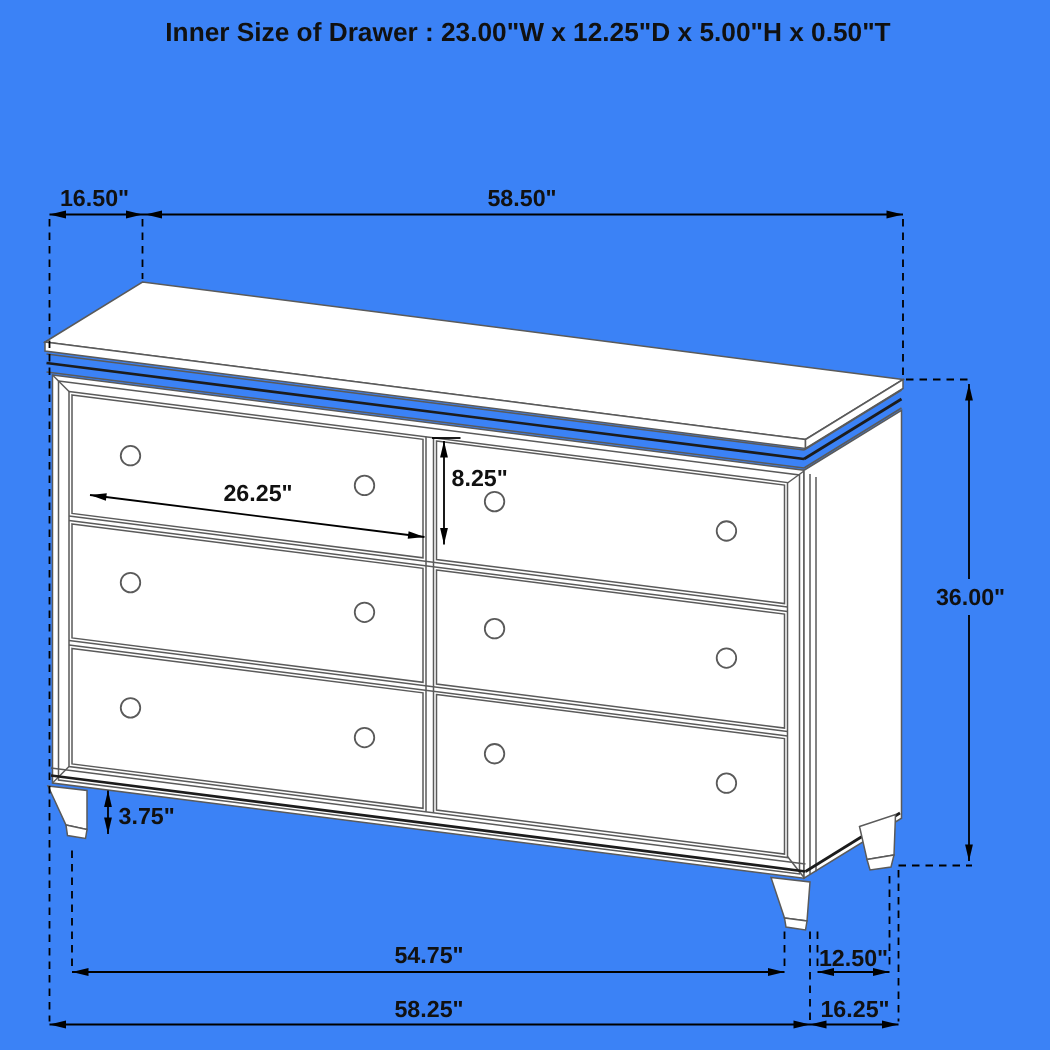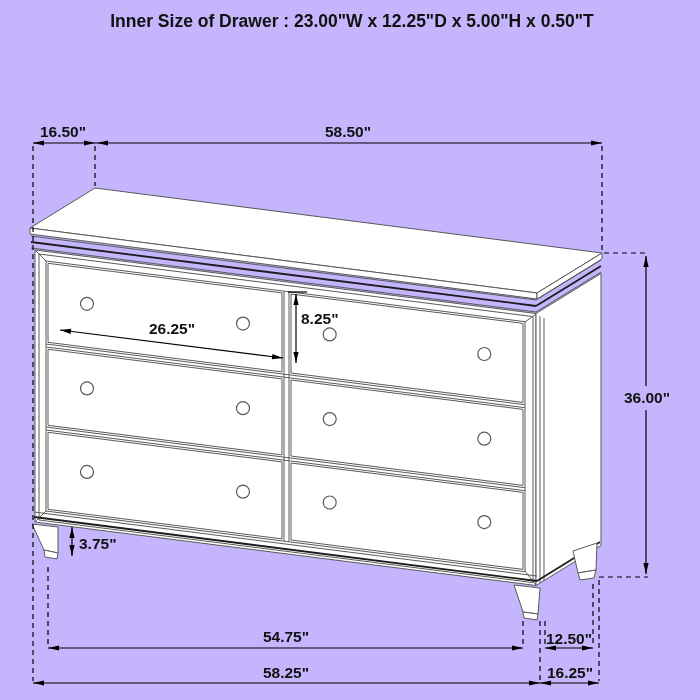--- a/index.html
+++ b/index.html
@@ -1,19 +1,19 @@
 <!DOCTYPE html>
 <html><head>
 <meta charset="utf-8">
 <style>
   html, body { margin: 0; padding: 0; background: #ffffff; }
   #stage {
     position: relative;
     width: 700px; height: 700px;
-    background: #c4b5fd;
+    background: #3b82f6;
     font-family: "Liberation Sans", sans-serif;
     overflow: hidden;
   }
   svg { display: block; }
   text {
     font-family: "Liberation Sans", sans-serif;
     font-weight: bold;
     fill: #111111;
   }
   .dim-label { font-size: 15.5px; }

